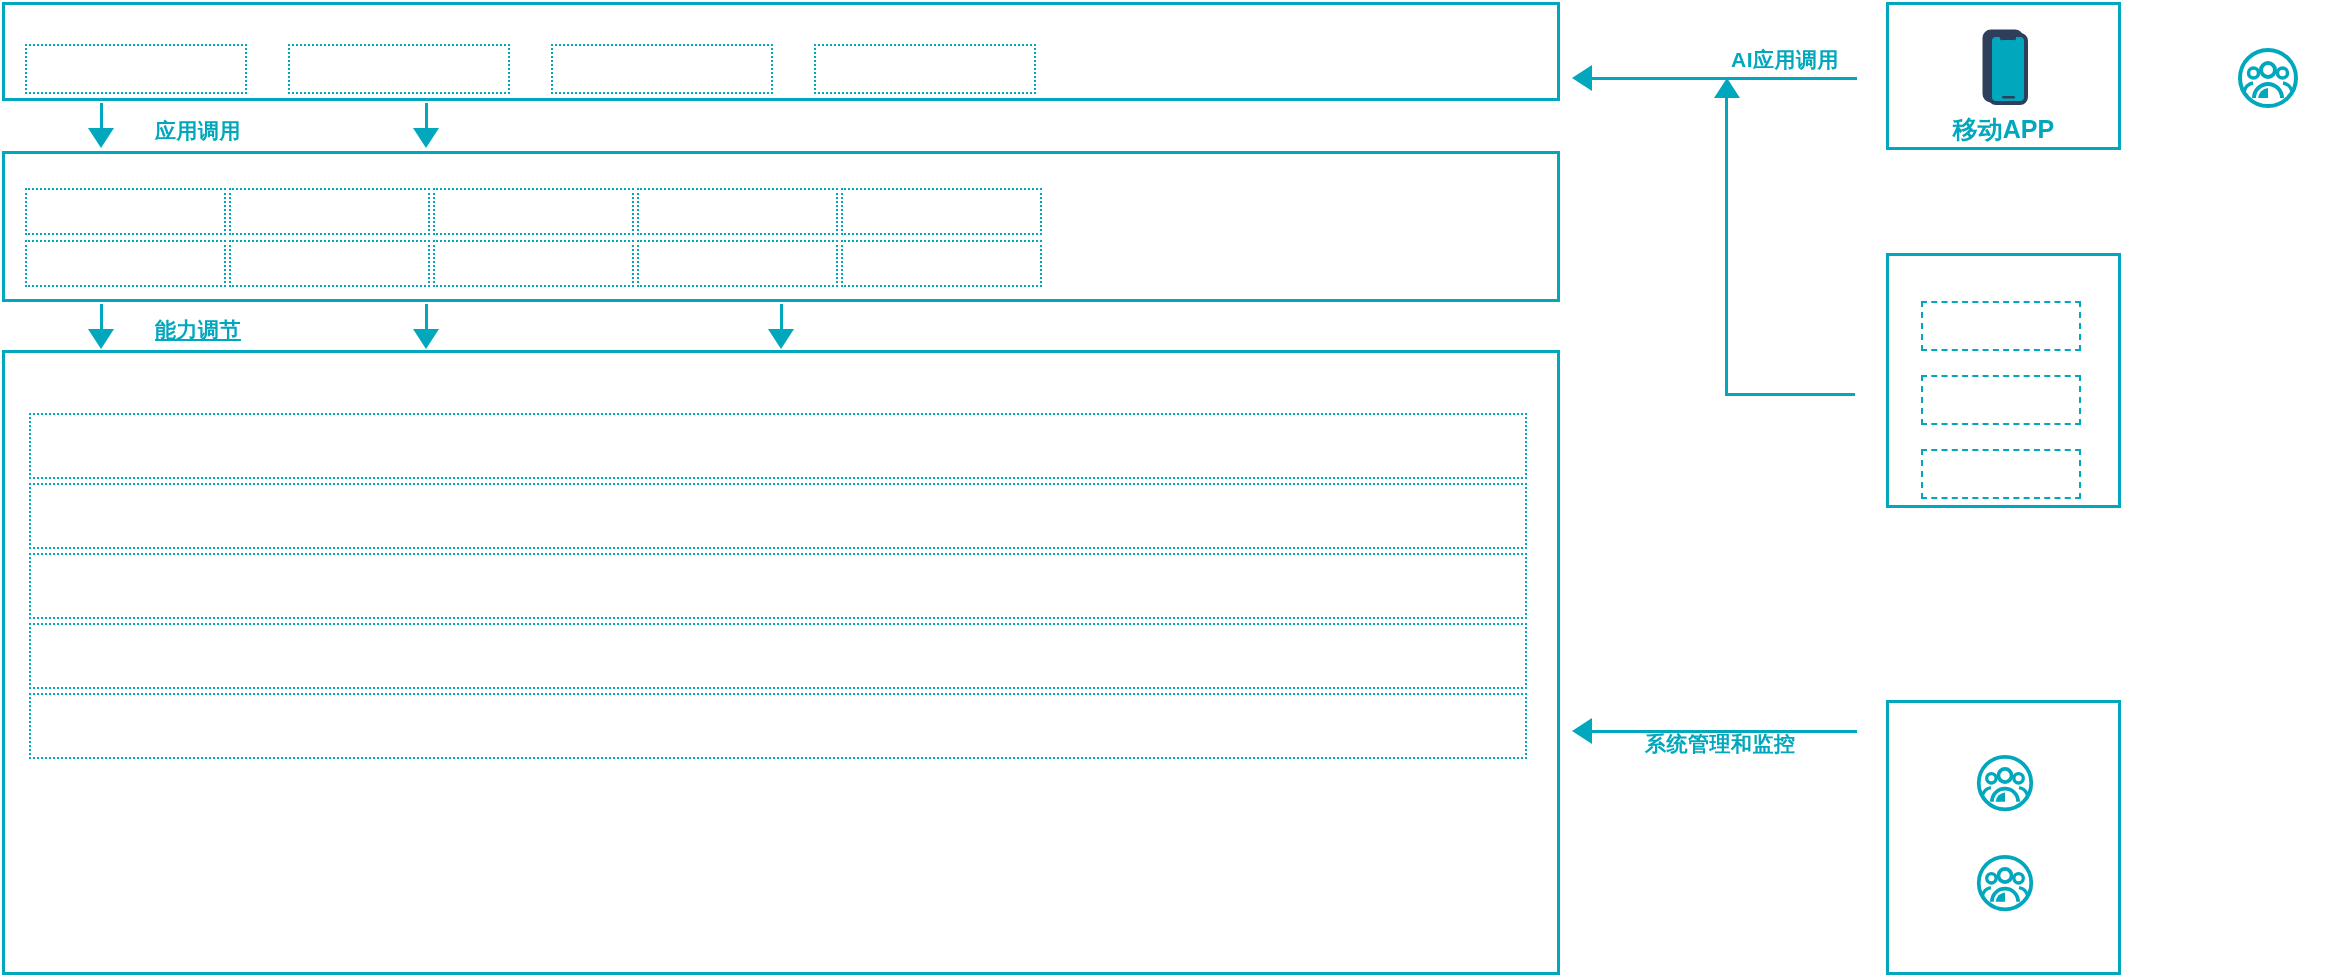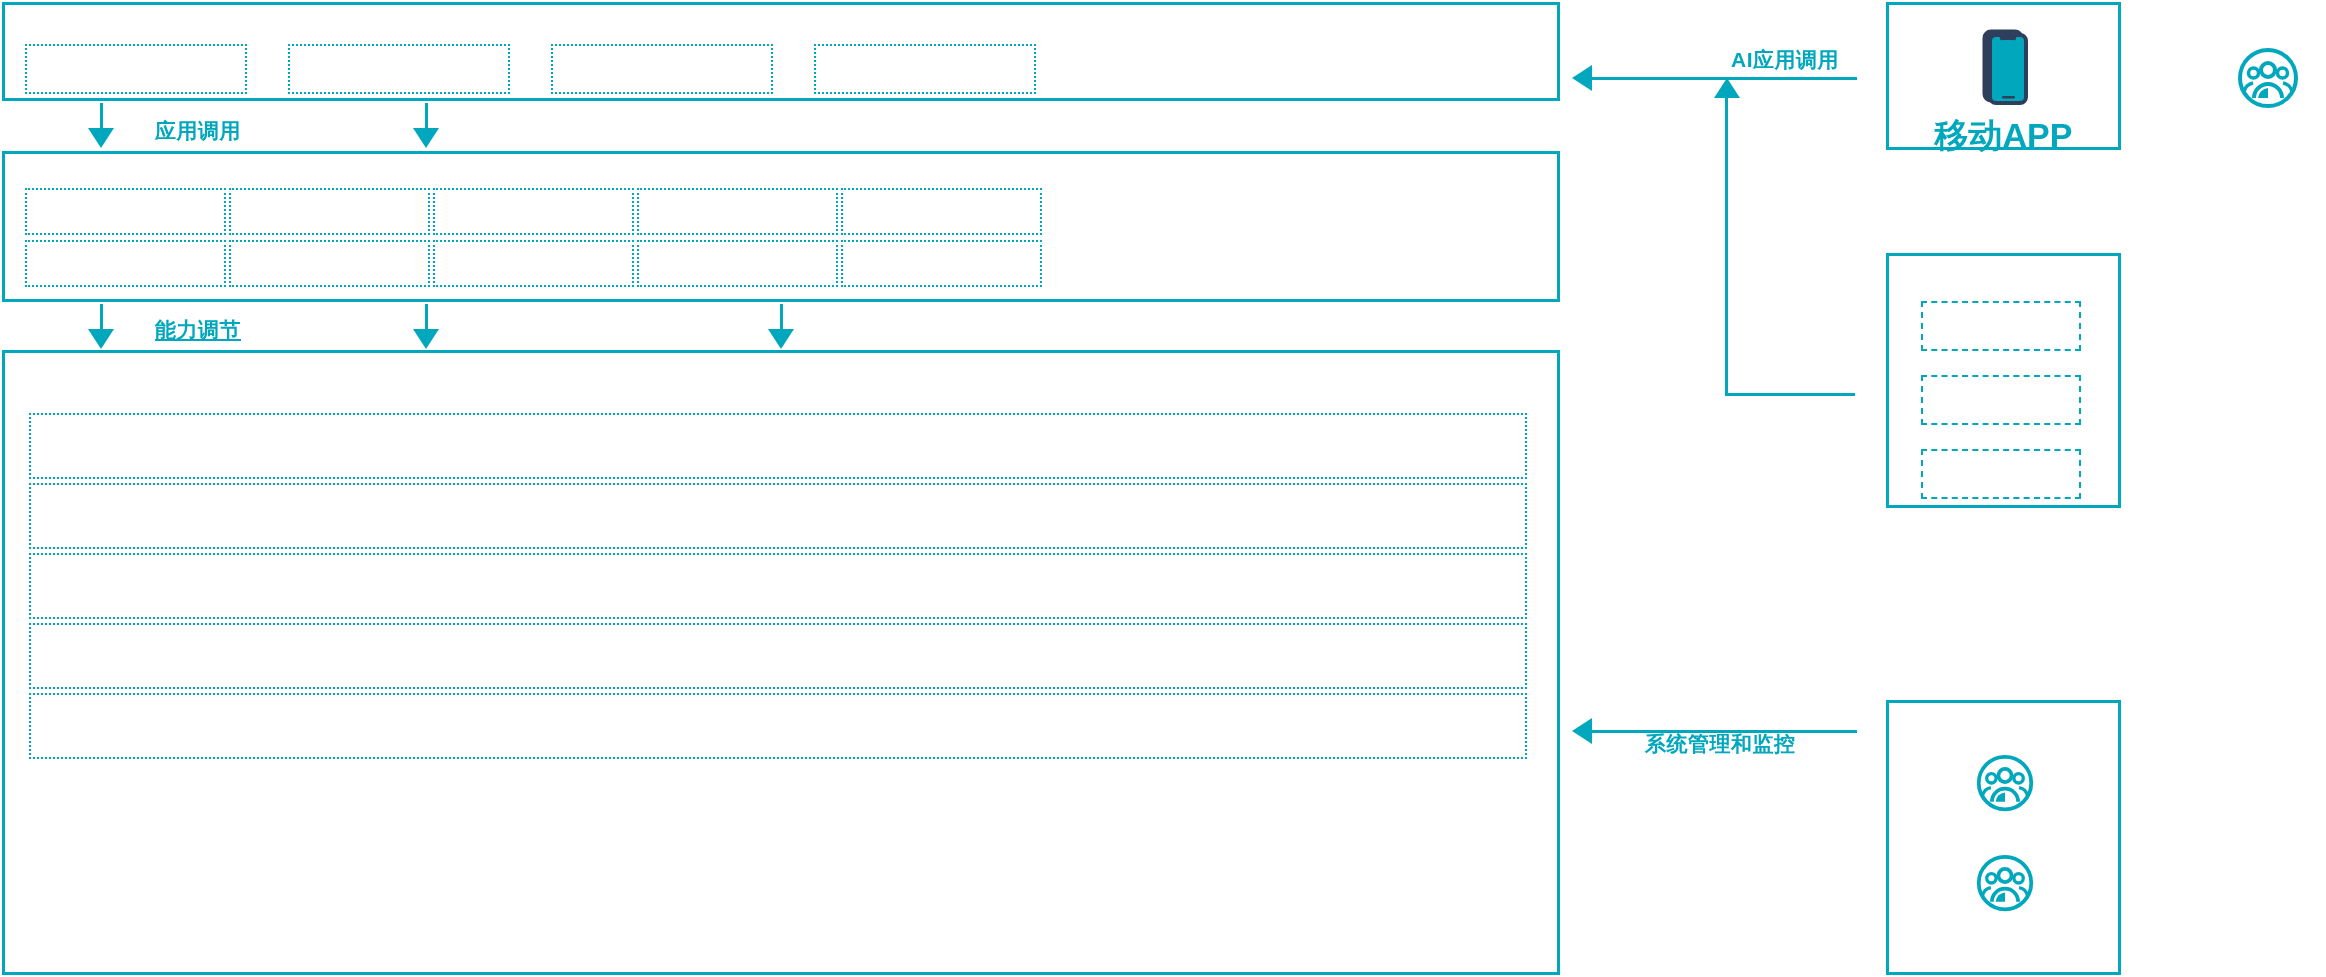--- a/index.html
+++ b/index.html
@@ -78,21 +78,21 @@
     font-size: 21px;
     font-weight: bold;
     white-space: nowrap;
     letter-spacing: 0.5px;
   }
   .node-caption {
     position: absolute;
     width: 100%;
     text-align: center;
     color: #00a7bd;
-    font-size: 34px;
+    font-size: 25px;
     font-weight: bold;
     white-space: nowrap;
   }
 
   
   .icon {
     position: absolute;
     display: block;
   }
 </style>

